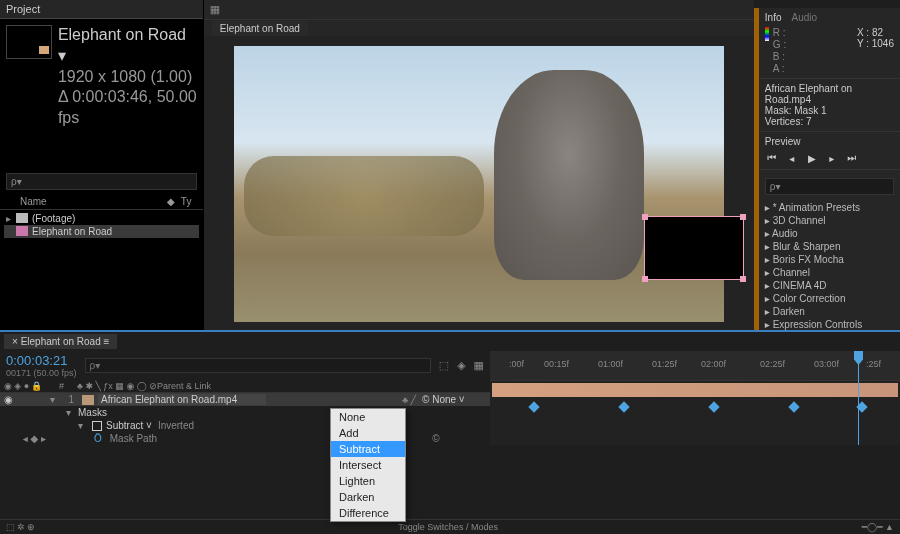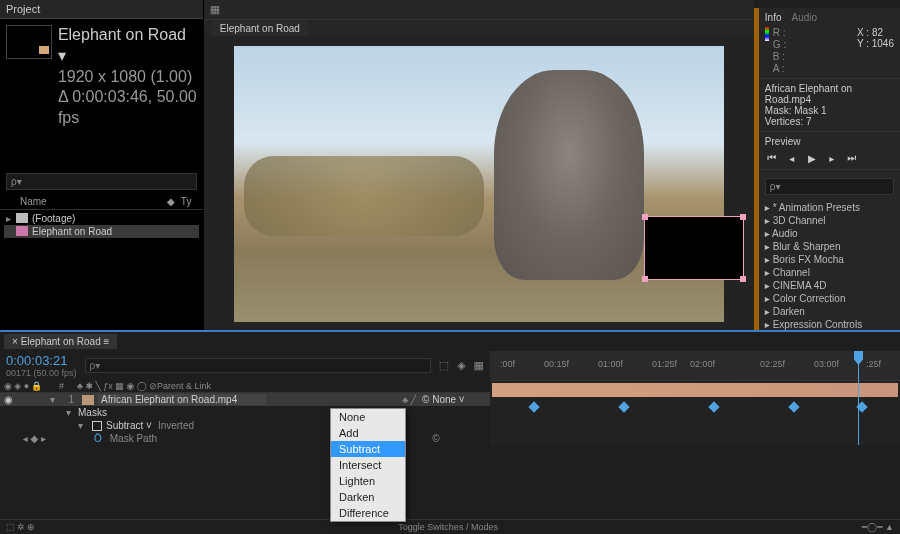--- a/index.html
+++ b/index.html
@@ -272,25 +272,25 @@
             <span style="width:48px"></span>
             <span style="color:#4ea3e0">Ö</span>
             <span style="width:6px"></span>
             <span class="layer-name" style="color:#888">Mask Path</span>
             <span style="width:100px;text-align:center;color:#888">©</span>
           </div>
         </div>
       </div>
       <div class="tl-right">
         <div class="ruler">
-          <span class="ruler-mark" style="left:10px">:00f</span>
+          <span class="ruler-mark" style="left:19px">:00f</span>
           <span class="ruler-mark" style="left:54px">00:15f</span>
           <span class="ruler-mark" style="left:108px">01:00f</span>
           <span class="ruler-mark" style="left:162px">01:25f</span>
-          <span class="ruler-mark" style="left:200px">02:00f</span>
+          <span class="ruler-mark" style="left:211px">02:00f</span>
           <span class="ruler-mark" style="left:270px">02:25f</span>
           <span class="ruler-mark" style="left:324px">03:00f</span>
           <span class="ruler-mark" style="left:376px">:25f</span>
         </div>
         <div class="track-area">
           <div class="track-bar"></div>
           <div class="keyframe" style="left:40px"></div>
           <div class="keyframe" style="left:130px"></div>
           <div class="keyframe" style="left:220px"></div>
           <div class="keyframe" style="left:300px"></div>

